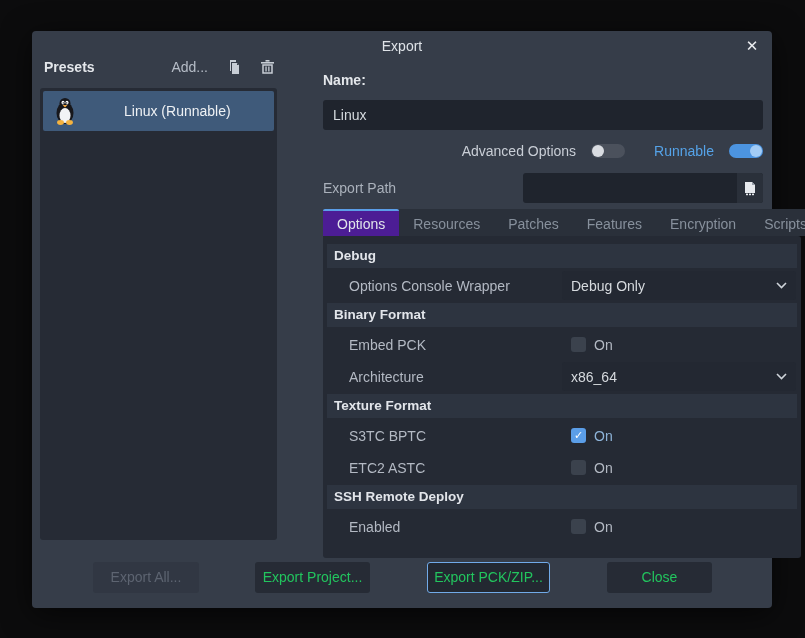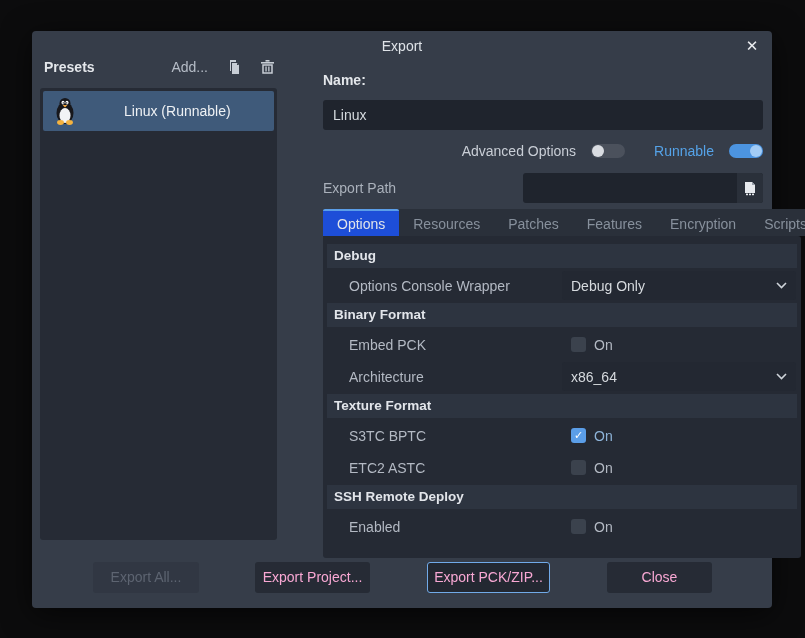--- a/index.html
+++ b/index.html
@@ -77,21 +77,21 @@
     width:26px; height:30px; background:#2a303a; border-radius:0 3px 3px 0;
     display:flex; align-items:center; justify-content:center; cursor:pointer;
   }
 
   .tab-bar { margin-top:6px; height:27px; display:inline-flex; background:#2a303a; border-radius:3px 3px 0 0; }
   .tab {
     padding:0 14px; line-height:27px; color:#87909c; cursor:pointer; white-space:nowrap;
     border-top:2px solid transparent;
   }
   .tab.active {
-    background:#1d4ed8; color:#e1e5ea; border-top:2px solid #5b9ee8; border-radius:2px 2px 0 0;
+    background:#4c1d95; color:#e1e5ea; border-top:2px solid #5b9ee8; border-radius:2px 2px 0 0;
   }
 
   .options-panel {
     width:478px; height:322px; background:#252a34;
     border-radius:0 3px 3px 3px; padding:8px 4px 0 4px;
   }
   .cat-row {
     height:24px; line-height:24px; background:#2d3440; padding-left:7px;
     font-weight:bold; color:#e2e5ea; font-size:13.5px; margin-bottom:3px;
   }
@@ -108,21 +108,21 @@
     display:flex; align-items:center; justify-content:center; cursor:pointer;
     color:transparent; font-size:11px; line-height:15px;
   }
   .checkbox.checked { background:#5b9ee8; color:#ffffff; }
   .check-label { margin-left:8px; color:#b3b9c3; }
   .prop-row.edited .check-label { color:#8db3d8; }
 
   
   .btn {
     position:absolute; height:31px; background:#262b35; border-radius:3px;
-    color:#f9a8d4; text-align:center; line-height:31px; cursor:pointer; font-size:14px;
+    color:#22c55e; text-align:center; line-height:31px; cursor:pointer; font-size:14px;
   }
   .btn-export-all { left:61px; top:531px; width:106px; background:#313743; color:#5d6471; cursor:default; }
   .btn-export-project { left:223px; top:531px; width:115px; }
   .btn-export-pck { left:395px; top:531px; width:123px; background:#232831; border:1.5px solid #71aae8; line-height:28px; }
   .btn-close { left:575px; top:531px; width:105px; }
 </style>
 </head>
 <body>
 
 <div class="dialog">

